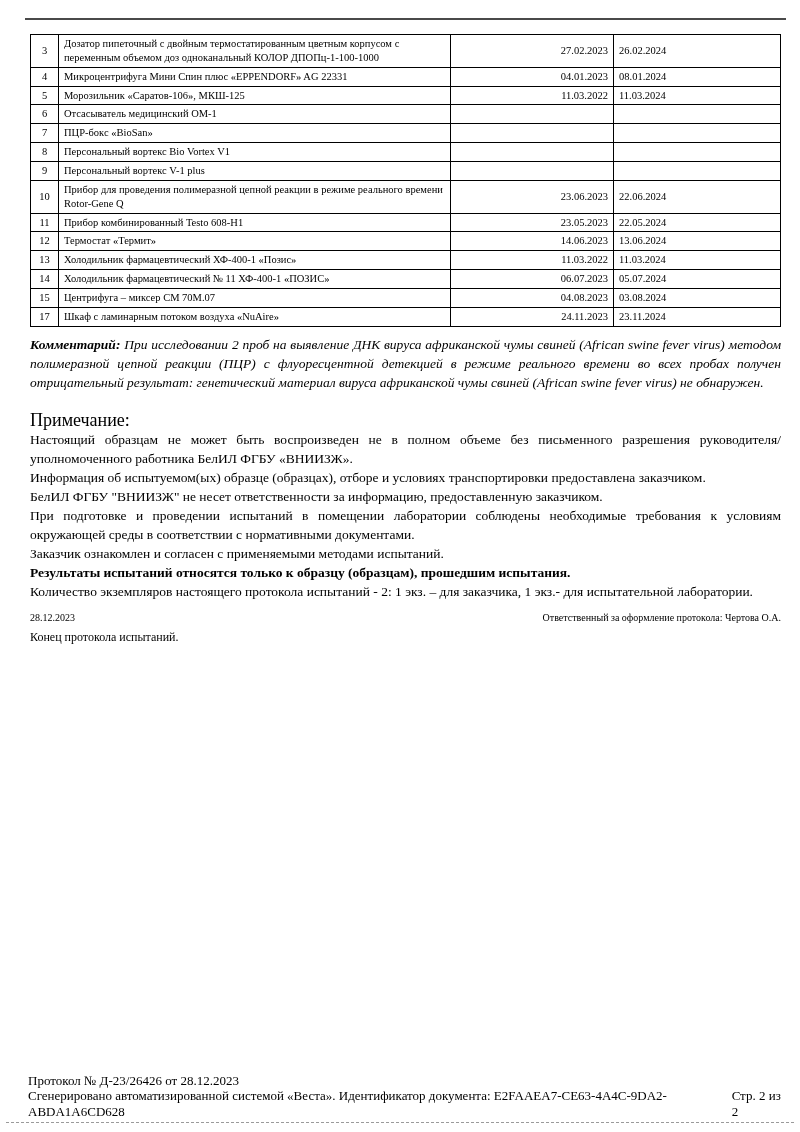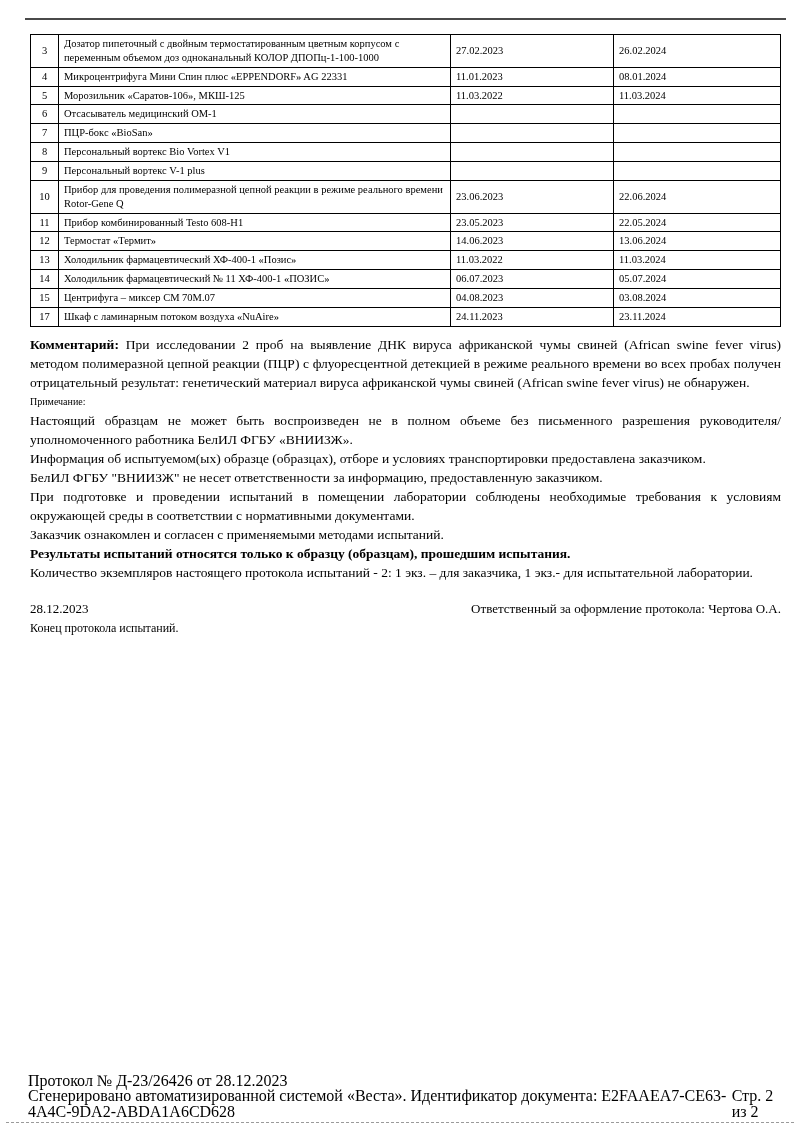--- a/index.html
+++ b/index.html
@@ -22,39 +22,39 @@
     font-size:10.5px; line-height:1.32;
   }
   table.equip td {
     border:1px solid #000;
     padding:2px 5px;
     vertical-align:middle;
     overflow:hidden;
   }
   td.cell-num   { width:17px; text-align:center; padding:2px 1px; }
   td.cell-name  { width:381px; }
-  td.cell-verified { width:152px; text-align:left; }
+  td.cell-verified { width:152px; text-align:right; }
   td.cell-valid { text-align:left; }
 
-  .body-text { font-size:13.5px; line-height:19px; text-align:justify; }
+  .body-text { font-size:13.5px; line-height:19px; text-align:justify;font-style:italic; }
   .comment { margin-top:8px; }
   .bold { font-weight:bold; }
-  .note-heading { font-size:10px; line-height:19px; }
+  .note-heading { margin-top:19px; font-size:18px; line-height:19px; }
   .note-line { font-size:13.5px; line-height:19px; text-align:justify; }
 
   .signature-row {
-    margin-top:17px;
+    margin-top:7px;
     display:flex; justify-content:space-between;
-    font-size:13px; line-height:19px;
+    font-size:10px; line-height:19px;
   }
   .end-line { font-size:12px; line-height:20px; }
 
   .footer {
     position:absolute; left:28px; right:12px; bottom:13px;
-    font-size:16px; line-height:15.5px;
+    font-size:13px; line-height:15.5px;
   }
   .footer-line2 { display:flex; justify-content:space-between; }
   .cutline {
     position:absolute; bottom:9px; left:6px; right:6px;
     border-top:1px dashed #9a9a9a; height:0;
   }
 </style>
 </head>
 <body>
 
@@ -68,21 +68,21 @@
       <tbody>
           <tr>
             <td class="cell-num">3</td>
             <td class="cell-name">Дозатор пипеточный с двойным термостатированным цветным корпусом с переменным объемом доз одноканальный КОЛОР ДПОПц-1-100-1000</td>
             <td class="cell-verified">27.02.2023</td>
             <td class="cell-valid">26.02.2024</td>
           </tr>
           <tr>
             <td class="cell-num">4</td>
             <td class="cell-name">Микроцентрифуга Мини Спин плюс «EPPENDORF» AG 22331</td>
-            <td class="cell-verified">11.01.2023</td>
+            <td class="cell-verified">04.01.2023</td>
             <td class="cell-valid">08.01.2024</td>
           </tr>
           <tr>
             <td class="cell-num">5</td>
             <td class="cell-name">Морозильник «Саратов-106», МКШ-125</td>
             <td class="cell-verified">11.03.2022</td>
             <td class="cell-valid">11.03.2024</td>
           </tr>
           <tr>
             <td class="cell-num">6</td>

